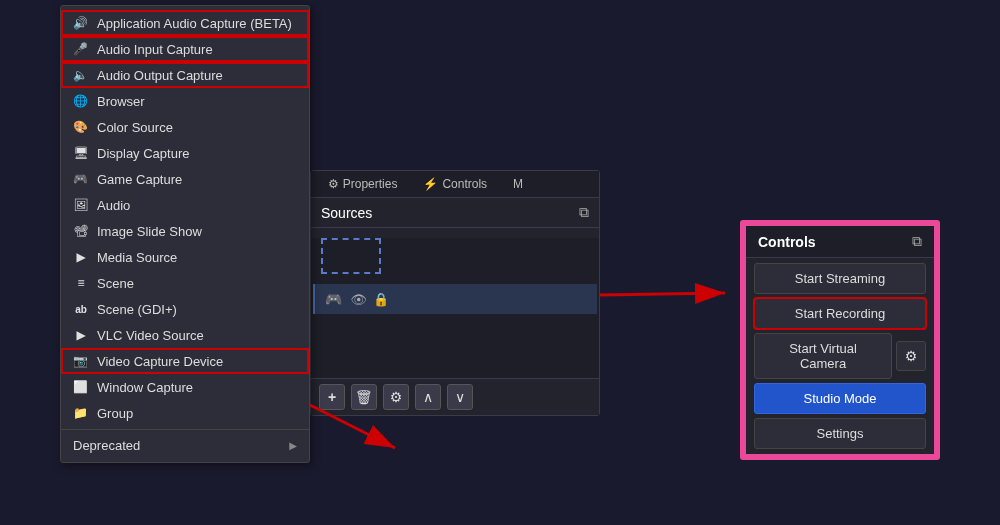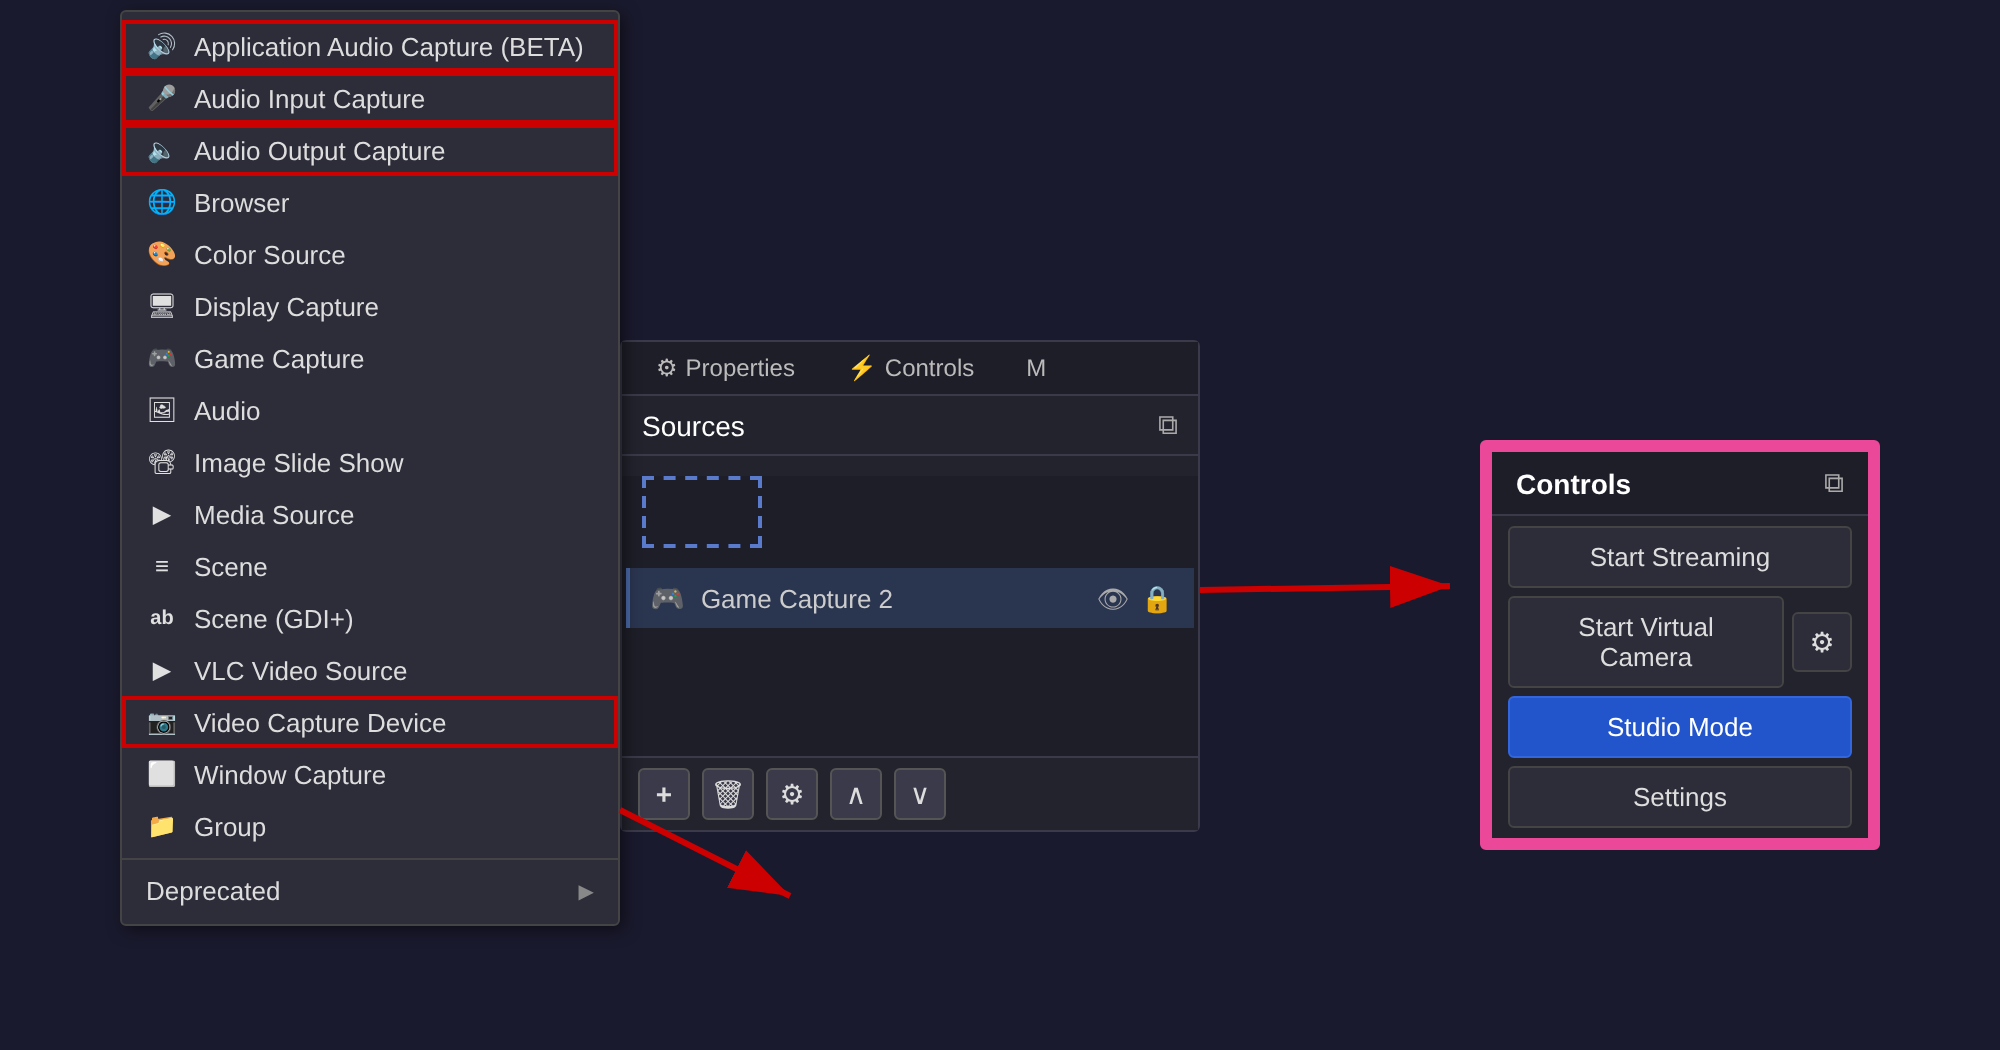--- a/index.html
+++ b/index.html
@@ -336,21 +336,20 @@
     </div>
   </div>
   <div class="sources-header">
     <span class="sources-title">Sources</span>
     <span style="cursor:pointer;color:#aaa;font-size:14px">⧉</span>
   </div>
   <div class="sources-body">
     <div class="src-selected-box"></div>
     <div class="source-item">
       <span class="src-icon">🎮</span>
-      <span class="src-label">Game Capture 2</span>
       <div class="src-actions">
         <span style="cursor:pointer;color:#aaa">👁</span>
         <span style="cursor:pointer;color:#aaa">🔒</span>
       </div>
     </div>
   </div>
   <div class="sources-toolbar">
     <div class="toolbar-btn add-btn">
       <span>+</span>
     </div>
@@ -370,20 +369,23 @@
 </div>
 
 <div class="controls-panel">
   <div class="controls-header">
     <span class="controls-title">Controls</span>
     <span style="cursor:pointer;color:#aaa;font-size:14px">⧉</span>
   </div>
   <div class="controls-body">
     <div class="ctrl-btn">
       <span>Start Streaming</span>
+    </div>
+    <div class="ctrl-btn highlighted">
+      <span>Start Recording</span>
     </div>
     <div class="ctrl-row">
       <div class="ctrl-btn">
         <span>Start Virtual Camera</span>
       </div>
       <div class="ctrl-small-btn">
         <span>⚙</span>
       </div>
     </div>
     <div class="ctrl-btn blue">

